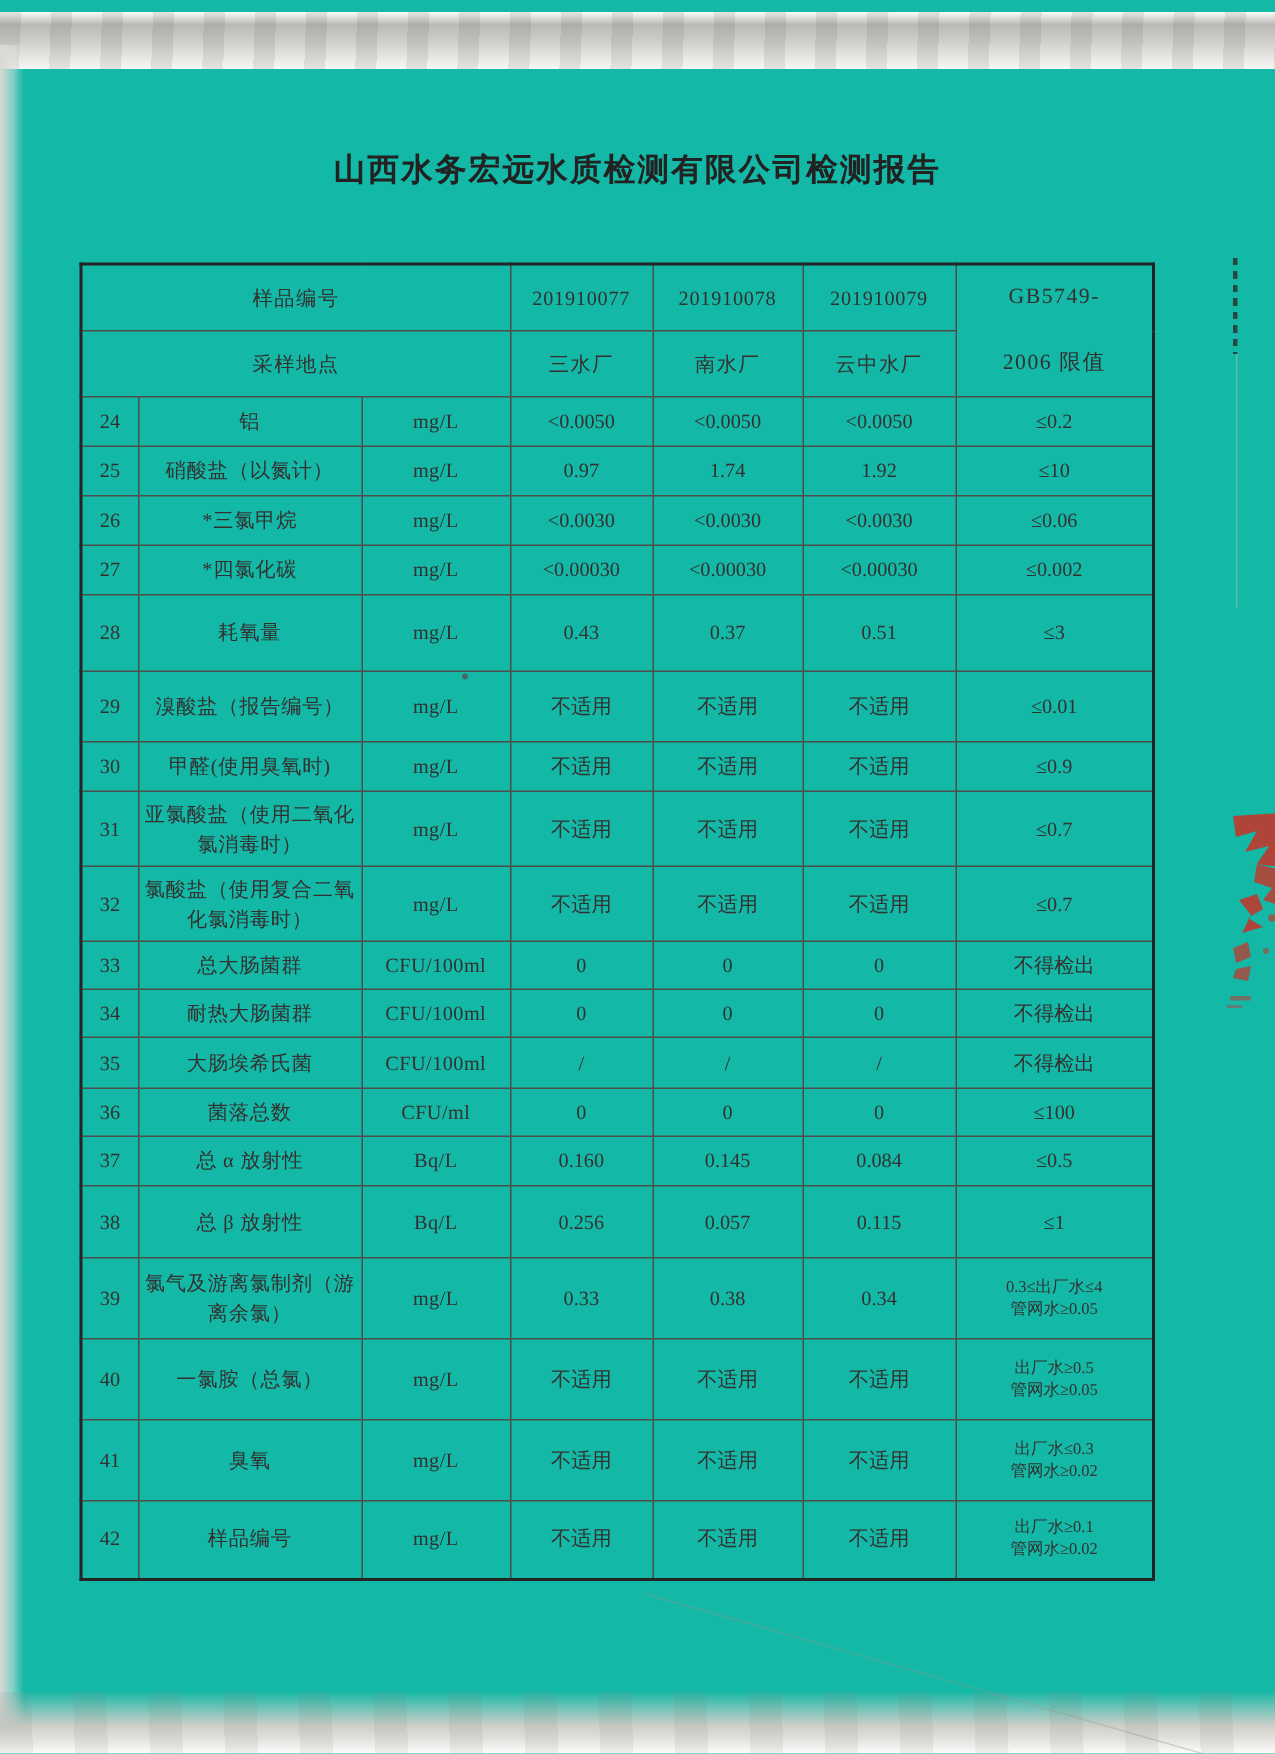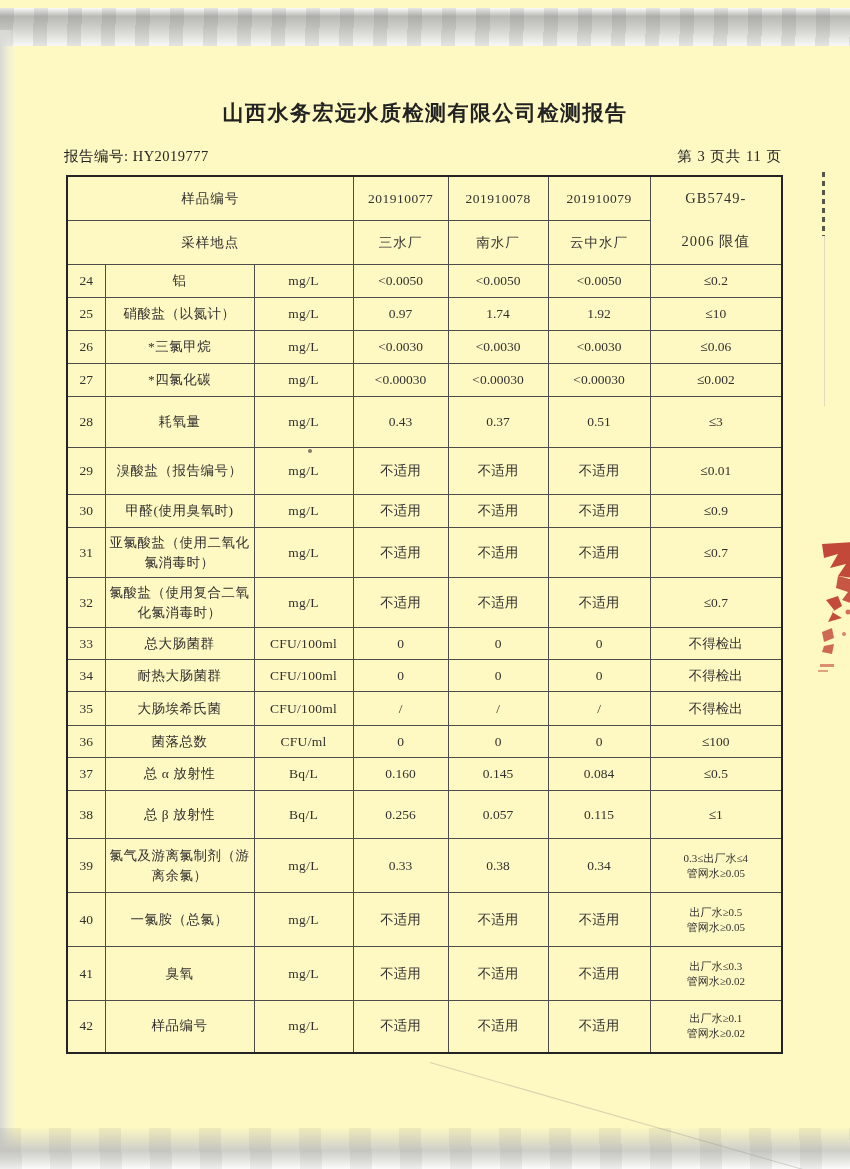--- a/index.html
+++ b/index.html
@@ -1,19 +1,19 @@
 <!DOCTYPE html>
 <html><head>
 <meta charset="utf-8">
 <style>
   html,body{margin:0;padding:0;}
   body{width:850px;height:1169px;background:#ffffff;}
   .page{
     position:relative;width:850px;height:1169px;overflow:hidden;
-    background:#fef9c3;
+    background:#14b8a6;
     font-family:"Liberation Serif","DejaVu Serif",serif;
     color:#2e2e2e;
   }
   
   .scan-top-band{
     position:absolute;left:0;top:8px;width:850px;height:38px;
     background:
       repeating-linear-gradient(92deg, rgba(120,120,116,.18) 0 14px, rgba(190,190,186,.05) 14px 34px),
       linear-gradient(180deg,#ffffff 0%,#b9b9b5 22%,#ccccc8 48%,#e9e9e6 80%,#fbfbf9 100%);
   }
@@ -53,21 +53,21 @@
     font-weight:700;font-size:21px;letter-spacing:1.5px;color:#222;
   }
   .meta{
     position:absolute;left:64px;top:147px;width:722px;height:20px;
     font-size:14.5px;color:#242424;
   }
   .meta .report-no{position:absolute;left:0;top:0;letter-spacing:.5px;}
   .meta .page-ind{position:absolute;right:4px;top:0;letter-spacing:1px;}
   
   table.results{
-    position:absolute;left:66px;top:175px;width:715px;
+    position:absolute;left:53px;top:175px;width:715px;
     border-collapse:collapse;table-layout:fixed;
     font-family:"Liberation Serif","DejaVu Serif",serif;
   }
   table.results{border:2px solid #242424;}
   table.results td{
     border:1px solid #4d4d4b;text-align:center;vertical-align:middle;
     font-size:13.5px;color:#333130;padding:1px 2px;overflow:hidden;
   }
   thead td{font-size:14.5px;color:#2b2b2a;letter-spacing:1px;}
   .tr-h1{height:43px;} .tr-h2{height:42px;}
@@ -88,24 +88,20 @@
 
 <div class="page">
 
   <div class="scan-top-band"></div>
   <div class="scan-left-band"></div>
   <div class="scan-bottom-band"></div>
   <div class="scan-crease"></div>
 
   <div class="title">山西水务宏远水质检测有限公司检测报告</div>
 
-  <div class="meta">
-    <span class="report-no">报告编号: HY2019777</span>
-    <span class="page-ind">第 3 页共 11 页</span>
-  </div>
 
   <table class="results">
     <colgroup>
       <col style="width:38px">
         <col style="width:149px">
         <col style="width:99px">
       <col style="width:95px">
         <col style="width:100px">
         <col style="width:102px">
         <col style="width:132px">

